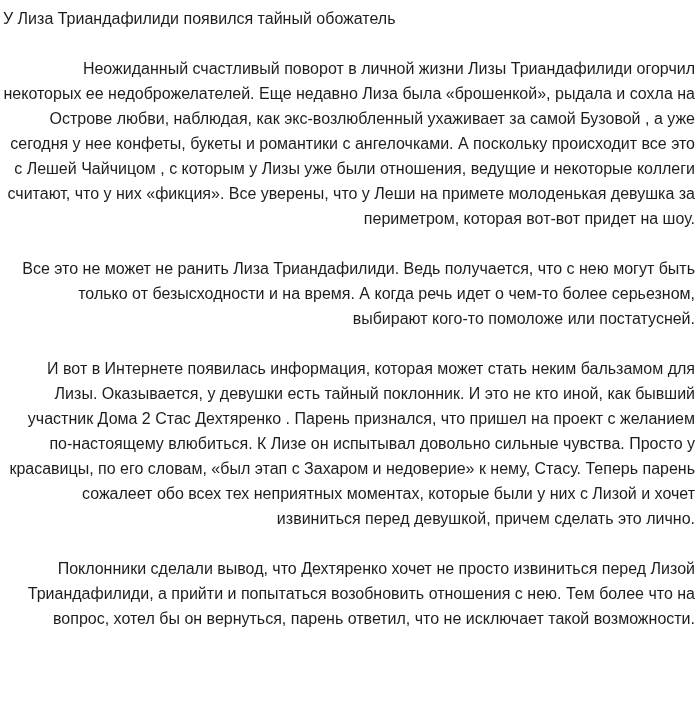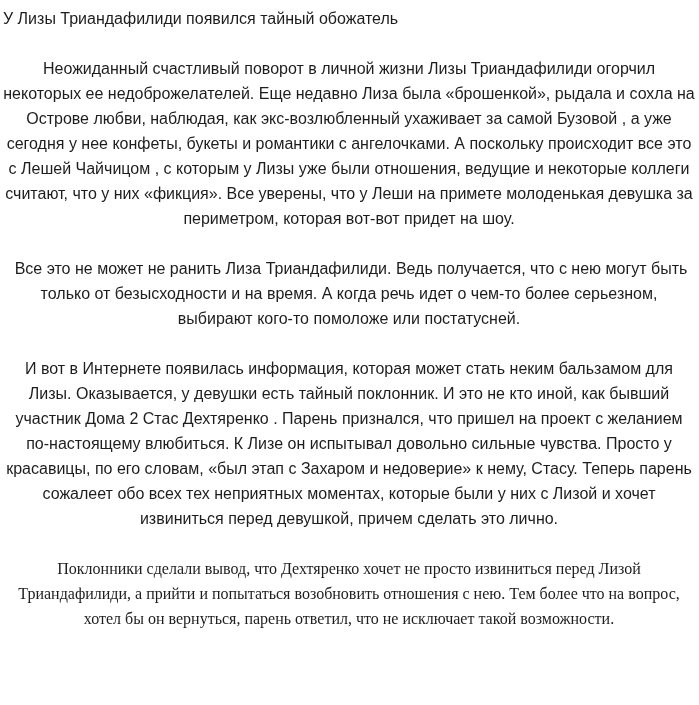--- a/index.html
+++ b/index.html
@@ -33,40 +33,39 @@
   .article-body {
     margin: 0;
     padding: 0;
   }
   .article-paragraph {
     font-size: 16px;
     font-weight: 400;
     line-height: 25px;
     margin: 0 0 25px 0;
     color: #1d1d1d;
-    text-align: center;
+    text-align: right;
     word-spacing: 0px;
   }
   .article-paragraph:first-child {
     margin-top: 25px;
   }
   .article-paragraph:last-child {
     margin-bottom: 0;
-    font-family: Liberation Serif, serif;
   }
   .para-indent {
     text-indent: 4px;
   }
 </style>
 </head>
 <body>
 
 <article class="article">
 
-  <h1 class="article-title">У Лизы Триандафилиди появился тайный обожатель</h1>
+  <h1 class="article-title">У Лиза Триандафилиди появился тайный обожатель</h1>
 
   <div class="article-body">
 
     <p class="article-paragraph">Неожиданный счастливый поворот в личной жизни Лизы Триандафилиди огорчил некоторых ее недоброжелателей. Еще недавно Лиза была «брошенкой», рыдала и сохла на Острове любви, наблюдая, как экс-возлюбленный ухаживает за самой Бузовой , а уже сегодня у нее конфеты, букеты и романтики с ангелочками. А поскольку происходит все это с Лешей Чайчицом , с которым у Лизы уже были отношения, ведущие и некоторые коллеги считают, что у них «фикция». Все уверены, что у Леши на примете молоденькая девушка за периметром, которая вот-вот придет на шоу.</p>
 
     <p class="article-paragraph para-indent">Все это не может не ранить Лиза Триандафилиди. Ведь получается, что с нею могут быть только от безысходности и на время. А когда речь идет о чем-то более серьезном, выбирают кого-то помоложе или постатусней.</p>
 
     <p class="article-paragraph">И вот в Интернете появилась информация, которая может стать неким бальзамом для Лизы. Оказывается, у девушки есть тайный поклонник. И это не кто иной, как бывший участник Дома 2 Стас Дехтяренко . Парень признался, что пришел на проект с желанием по-настоящему влюбиться. К Лизе он испытывал довольно сильные чувства. Просто у красавицы, по его словам, «был этап с Захаром и недоверие» к нему, Стасу. Теперь парень сожалеет обо всех тех неприятных моментах, которые были у них с Лизой и хочет извиниться перед девушкой, причем сделать это лично.</p>
 
     <p class="article-paragraph">Поклонники сделали вывод, что Дехтяренко хочет не просто извиниться перед Лизой Триандафилиди, а прийти и попытаться возобновить отношения с нею. Тем более что на вопрос, хотел бы он вернуться, парень ответил, что не исключает такой возможности.</p>

